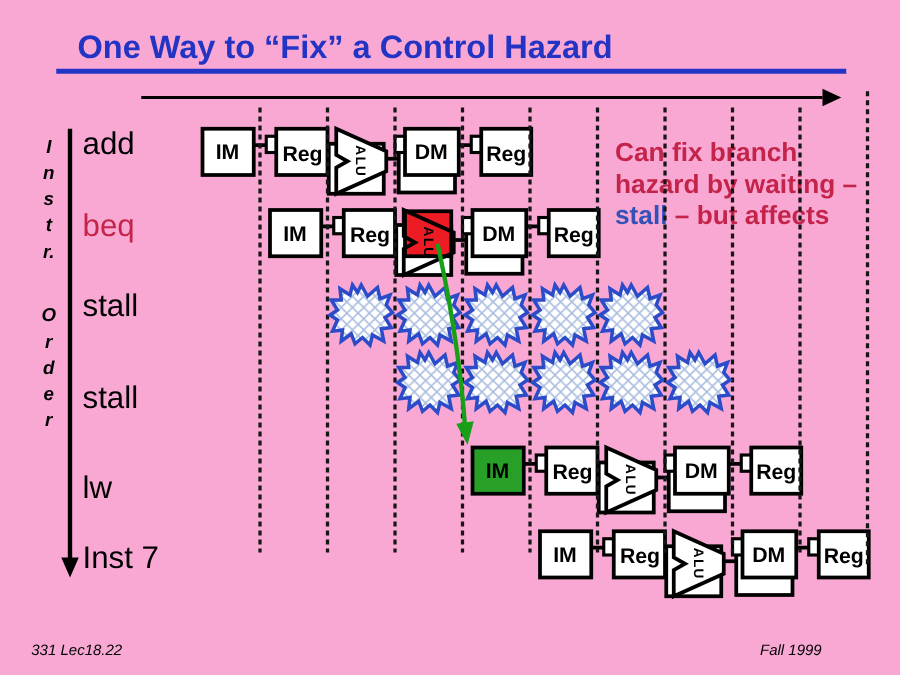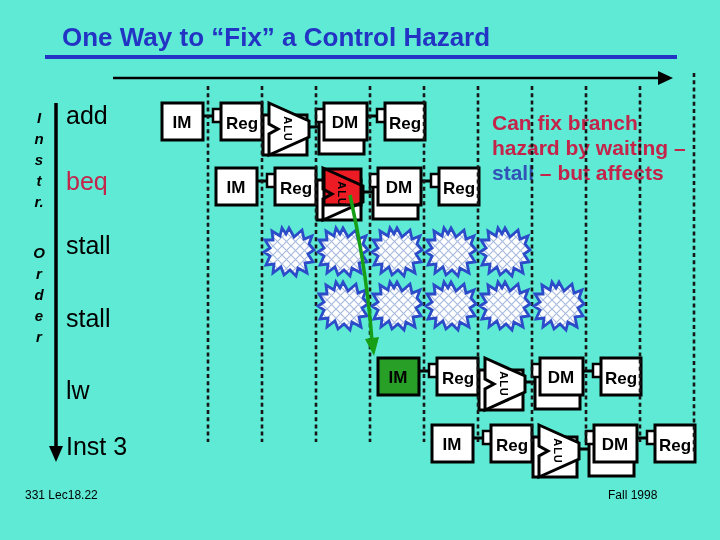--- a/index.html
+++ b/index.html
@@ -1,25 +1,25 @@
 <!DOCTYPE html>
 <html><head>
 <meta charset="utf-8">
 <style>
   html,body{margin:0;padding:0;background:#fff;}
-  .slide{position:relative;width:720px;height:540px;background:#5eead4;overflow:hidden;
+  .slide{position:relative;width:720px;height:540px;background:#f9a8d4;overflow:hidden;
          font-family:"Liberation Sans",sans-serif;}
   .title{position:absolute;left:62px;top:22px;font-size:26px;font-weight:bold;z-index:1;white-space:nowrap;}
   .title-underline{position:absolute;left:45px;top:55px;width:632px;height:4px;z-index:1;}
   .annotation{position:absolute;left:492px;top:110px;width:210px;font-size:21px;font-weight:600;
               line-height:25px;z-index:1;}
   .row-label{position:absolute;left:66px;font-size:25px;color:#000;z-index:1;white-space:nowrap;}
   .vaxis{position:absolute;left:28px;width:22px;display:flex;flex-direction:column;align-items:center;
          font-size:15px;font-weight:bold;font-style:italic;line-height:21px;z-index:1;color:#000;}
-  .footer{position:absolute;top:488px;font-size:12px;color:#000;z-index:1;white-space:nowrap;}
+  .footer{position:absolute;top:513px;font-size:12px;color:#000;z-index:1;white-space:nowrap;font-style:italic;}
   #footer-left{left:25px;} #footer-right{left:608px;}
   #diagram{position:absolute;left:0;top:0;z-index:2;pointer-events:none;}
   svg text{font-family:"Liberation Sans",sans-serif;font-weight:bold;fill:#000;}
 </style>
 </head>
 <body>
 
 <div class="slide">
 
   <div class="title" style="color: rgb(35, 52, 196);">One Way to “Fix” a Control Hazard</div>
@@ -45,21 +45,21 @@
       <span>e</span>
       <span>r</span>
     </div>
 
   <div id="row-labels">
       <div class="row-label" style="top: 101px; text-align: center;">add</div>
       <div class="row-label" style="top: 167px; color: rgb(196, 35, 74);">beq</div>
       <div class="row-label" style="top: 231px;">stall</div>
       <div class="row-label" style="top: 304px;">stall</div>
       <div class="row-label" style="top: 366px; margin-top: 10px;">lw</div>
-      <div class="row-label" style="top: 432px;">Inst 3</div>
+      <div class="row-label" style="top: 432px;">Inst 7</div>
     </div>
 
   <svg id="diagram" width="720" height="540" viewBox="0 0 720 540">
       <defs>
         <pattern id="scales" width="9" height="9" patternUnits="userSpaceOnUse">
           <rect width="9" height="9" fill="#ffffff"></rect>
           <path d="M0 0L9 9M9 0L0 9" stroke="#a9bcdf" stroke-width="1.2" fill="none"></path>
         </pattern>
       </defs>
       <line x1="113" y1="78" x2="658" y2="78" stroke="#000000" stroke-width="2.5"></line>
@@ -161,14 +161,14 @@
       <polygon points="25,0 30,9 38,2 40,11 48,8 45,16 50,22 44,26 49,34 41,35 43,45 34,40 32,48 26,42 20,47 17,39 9,45 10,36 2,37 6,28 0,24 6,20 1,12 9,12 8,3 16,8 18,0 22,6" transform="translate(318 282)" fill="url(#scales)" stroke="#2b4bc8" stroke-width="2.8" stroke-linejoin="miter"></polygon>
       <polygon points="25,0 30,9 38,2 40,11 48,8 45,16 50,22 44,26 49,34 41,35 43,45 34,40 32,48 26,42 20,47 17,39 9,45 10,36 2,37 6,28 0,24 6,20 1,12 9,12 8,3 16,8 18,0 22,6" transform="translate(372 282)" fill="url(#scales)" stroke="#2b4bc8" stroke-width="2.8" stroke-linejoin="miter"></polygon>
       <polygon points="25,0 30,9 38,2 40,11 48,8 45,16 50,22 44,26 49,34 41,35 43,45 34,40 32,48 26,42 20,47 17,39 9,45 10,36 2,37 6,28 0,24 6,20 1,12 9,12 8,3 16,8 18,0 22,6" transform="translate(426 282)" fill="url(#scales)" stroke="#2b4bc8" stroke-width="2.8" stroke-linejoin="miter"></polygon>
       <polygon points="25,0 30,9 38,2 40,11 48,8 45,16 50,22 44,26 49,34 41,35 43,45 34,40 32,48 26,42 20,47 17,39 9,45 10,36 2,37 6,28 0,24 6,20 1,12 9,12 8,3 16,8 18,0 22,6" transform="translate(480 282)" fill="url(#scales)" stroke="#2b4bc8" stroke-width="2.8" stroke-linejoin="miter"></polygon>
       <polygon points="25,0 30,9 38,2 40,11 48,8 45,16 50,22 44,26 49,34 41,35 43,45 34,40 32,48 26,42 20,47 17,39 9,45 10,36 2,37 6,28 0,24 6,20 1,12 9,12 8,3 16,8 18,0 22,6" transform="translate(534 282)" fill="url(#scales)" stroke="#2b4bc8" stroke-width="2.8" stroke-linejoin="miter"></polygon>
       <path d="M350,195 Q367,272 372,341" fill="none" stroke="#17a017" stroke-width="3.5"></path>
       <polygon points="365,339 379,337 374,356" fill="#17a017"></polygon>
     </svg>
 
   <div id="footer-left" class="footer">331  Lec18.22</div>
-  <div id="footer-right" class="footer">Fall 1998</div>
+  <div id="footer-right" class="footer">Fall 1999</div>
 </div>
 
 </body></html>

